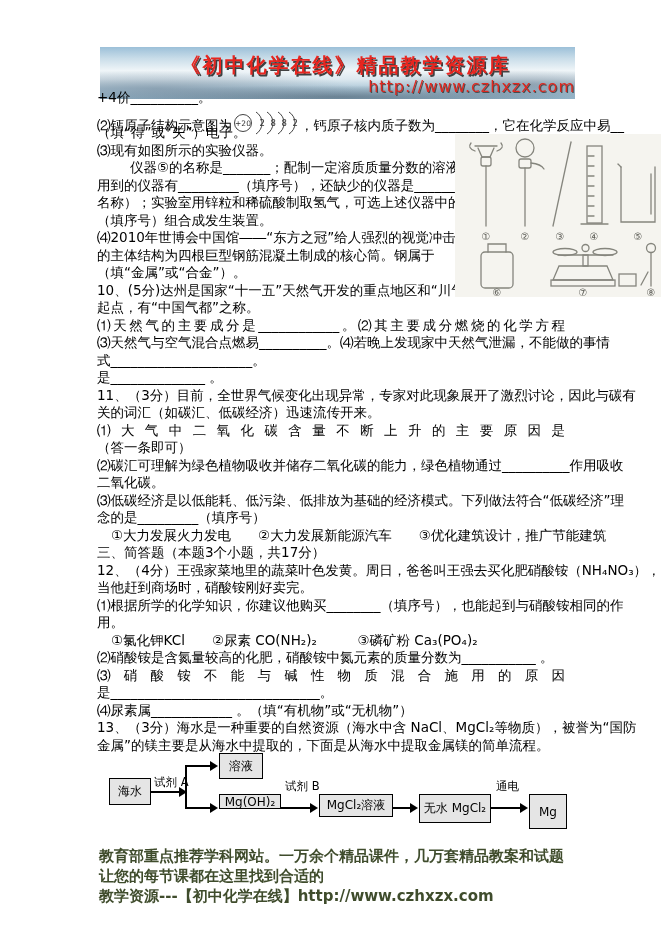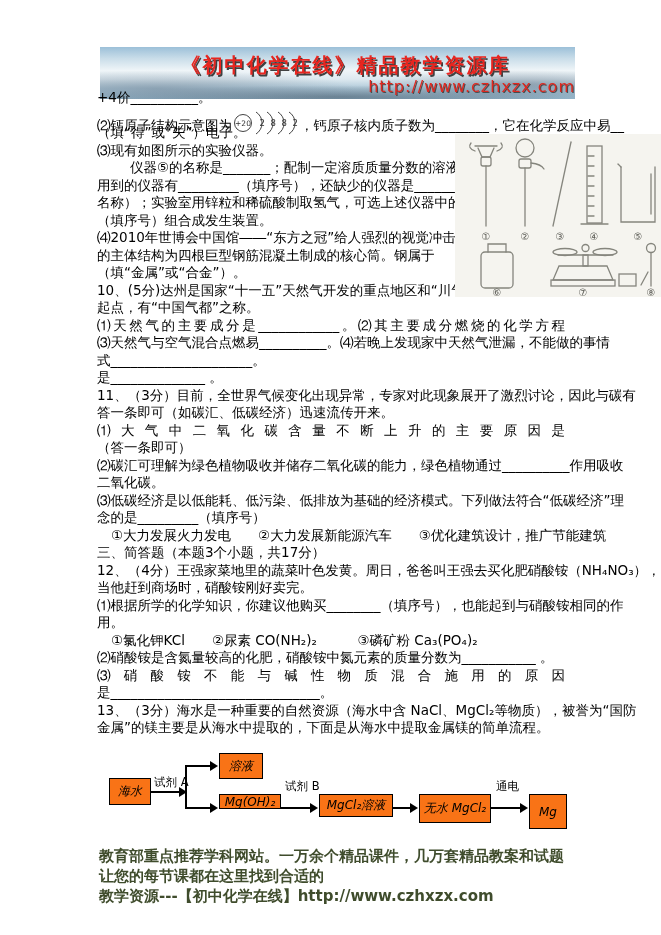--- a/index.html
+++ b/index.html
@@ -47,23 +47,23 @@
   .line .atom-svg{vertical-align:-9px;margin:0 2px;}
   
   .apparatus{
     position:absolute;left:455px;top:134px;width:206px;height:163px;
   }
   
   .flow{
     position:absolute;left:97px;top:753px;width:474px;height:88px;font-size:12px;
   }
   .fbox{
-    position:absolute;border:1.5px solid #000;background:#f97316;
+    position:absolute;border:1.5px solid #000;background:#e5e5e5;
     display:flex;align-items:center;justify-content:center;
-    white-space:nowrap;box-sizing:border-box;font-style:italic;
+    white-space:nowrap;box-sizing:border-box;
   }
   .harrow{position:absolute;height:2px;background:#000;}
   .harrow:after{
     content:'';position:absolute;right:-2px;top:-4px;width:0;height:0;
     border-left:8px solid #000;border-top:5px solid transparent;border-bottom:5px solid transparent;
   }
   .vline{position:absolute;width:2px;background:#000;}
   .flabel{position:absolute;font-size:11.5px;white-space:nowrap;}
   
   .footer{
@@ -104,37 +104,38 @@
     <div class="line">⑷2010年世博会中国馆――“东方之冠”给人强烈的视觉冲击，它</div>
     <div class="line">的主体结构为四根巨型钢筋混凝土制成的核心筒。钢属于</div>
     <div class="line">（填“金属”或“合金”）。</div>
     <div class="line">10、(5分)达州是国家“十一五”天然气开发的重点地区和“川气东送”的</div>
     <div class="line">起点，有“中国气都”之称。</div>
     <div class="line spread">⑴天然气的主要成分是____________。⑵其主要成分燃烧的化学方程</div>
     <div class="line">⑶天然气与空气混合点燃易__________。⑷若晚上发现家中天然气泄漏，不能做的事情</div>
     <div class="line">式_____________________。</div>
     <div class="line">是______________ 。</div>
     <div class="line">11、（3分）目前，全世界气候变化出现异常，专家对此现象展开了激烈讨论，因此与碳有</div>
-    <div class="line">答一条即可（如碳汇、低碳经济）迅速流传开来。</div>
+    <div class="line">关的词汇（如碳汇、低碳经济）迅速流传开来。</div>
     <div class="line spread">⑴大气中二氧化碳含量不断上升的主要原因是</div>
     <div class="line">（答一条即可）</div>
     <div class="line">⑵碳汇可理解为绿色植物吸收并储存二氧化碳的能力，绿色植物通过__________作用吸收</div>
     <div class="line">二氧化碳。</div>
     <div class="line">⑶低碳经济是以低能耗、低污染、低排放为基础的经济模式。下列做法符合“低碳经济”理</div>
     <div class="line">念的是_________（填序号）</div>
     <div class="line indent1">①大力发展火力发电　　②大力发展新能源汽车　　③优化建筑设计，推广节能建筑</div>
     <div class="line">三、简答题（本题3个小题，共17分）</div>
     <div class="line">12、（4分）王强家菜地里的蔬菜叶色发黄。周日，爸爸叫王强去买化肥硝酸铵（NH₄NO₃），</div>
     <div class="line">当他赶到商场时，硝酸铵刚好卖完。</div>
     <div class="line">⑴根据所学的化学知识，你建议他购买________（填序号），也能起到与硝酸铵相同的作</div>
     <div class="line">用。</div>
     <div class="line indent1">①氯化钾KCl　　②尿素 CO(NH₂)₂　　　③磷矿粉 Ca₃(PO₄)₂</div>
     <div class="line">⑵硝酸铵是含氮量较高的化肥，硝酸铵中氮元素的质量分数为___________ 。</div>
     <div class="line spread">⑶硝酸铵不能与碱性物质混合施用的原因</div>
     <div class="line">是_______________________________。</div>
+    <div class="line">⑷尿素属____________ 。（填“有机物”或“无机物”）</div>
     <div class="line">13、（3分）海水是一种重要的自然资源（海水中含 NaCl、MgCl₂等物质），被誉为“国防</div>
     <div class="line">金属”的镁主要是从海水中提取的，下面是从海水中提取金属镁的简单流程。</div>
   </div>
 
 <svg class="apparatus" width="206" height="163" viewBox="0 0 206 163">
   <rect x="0" y="0" width="206" height="163" fill="#f5f4ef"></rect>
   <g fill="none" stroke="#85857d" stroke-width="1.3" stroke-linecap="round">
     <g>
       <path d="M16,9 q-4,5 4,8"></path>
         <path d="M46,9 q4,5 -4,8"></path>

